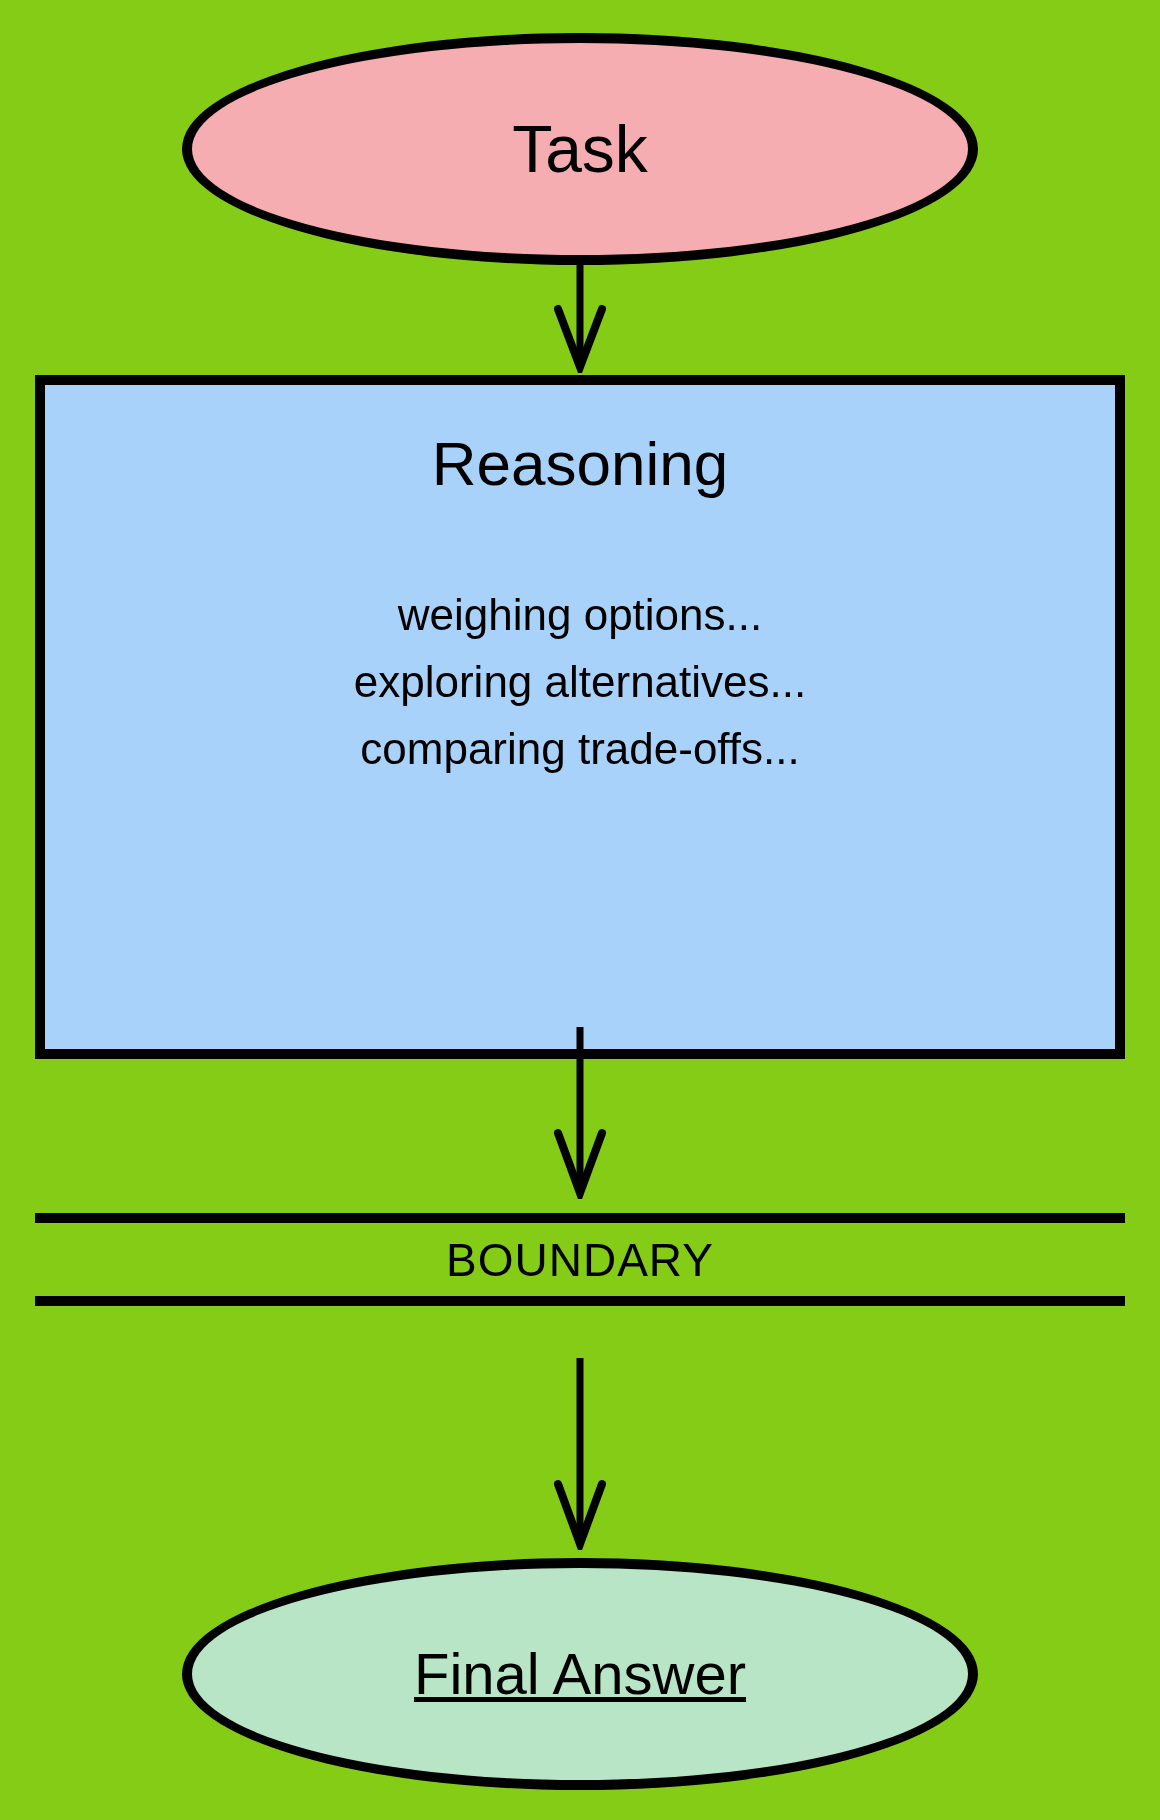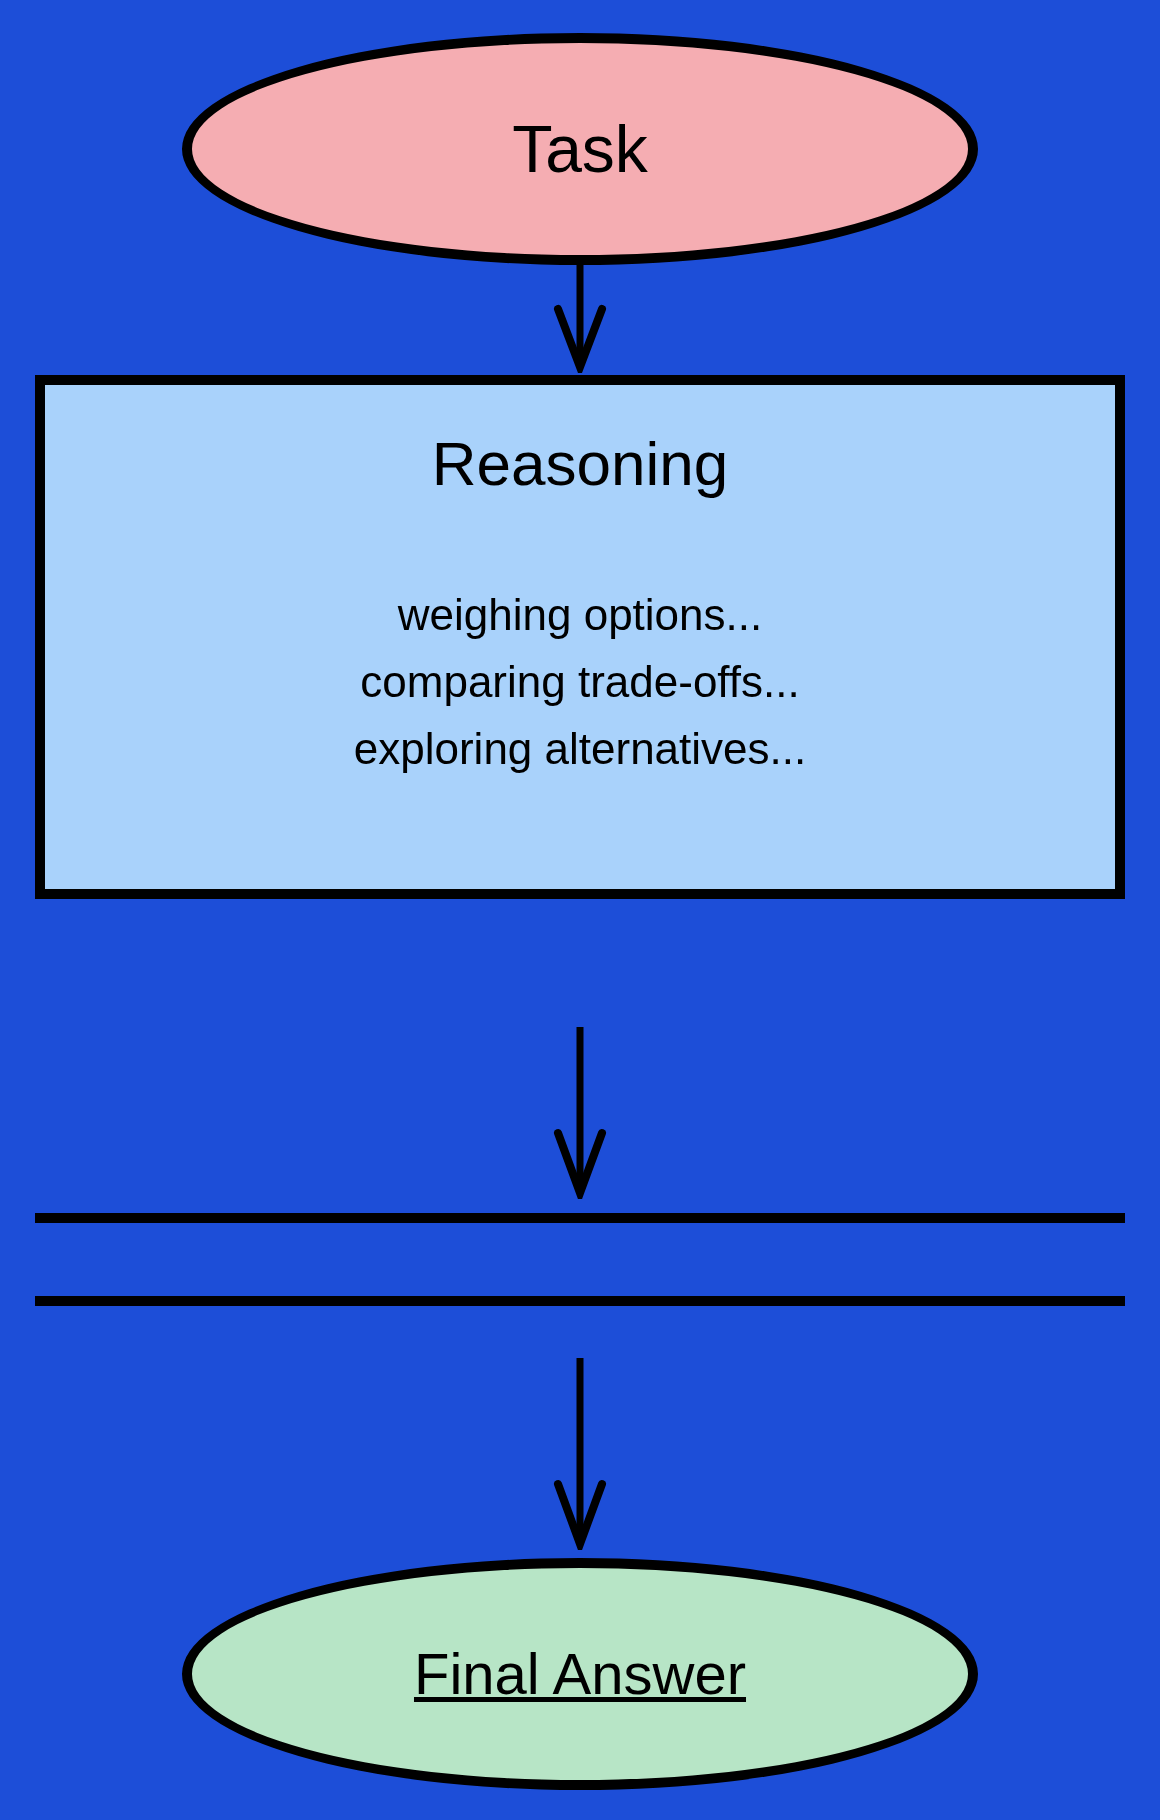--- a/index.html
+++ b/index.html
@@ -5,41 +5,41 @@
   * { margin: 0; padding: 0; box-sizing: border-box; }
   html, body { background: #ffffff; }
   body {
     font-family: "Liberation Sans", sans-serif;
     color: #000;
   }
   .canvas {
     position: relative;
     width: 1160px;
     height: 1820px;
-    background: #1d4ed8;
+    background: #84cc16;
     overflow: hidden;
   }
   .ellipse-node {
     position: absolute;
     border: 10px solid #000;
     border-radius: 50%;
     display: flex;
     align-items: center;
     justify-content: center;
     text-align: center;
   }
   .task-node   { left: 182px; top: 33px;   width: 796px; height: 232px; }
   .final-node  { left: 182px; top: 1558px; width: 796px; height: 232px; }
   .task-label  { font-size: 66px; line-height: 1; }
   .final-label { font-size: 58px; line-height: 1; text-decoration: underline; }
 
   .reasoning-node {
     position: absolute;
     left: 35px; top: 375px;
-    width: 1090px; height: 524px;
+    width: 1090px; height: 684px;
     border: 10px solid #000;
     text-align: center;
   }
   .reasoning-title {
     margin-top: 48px;
     font-size: 62px;
     line-height: 1;
   }
   .reasoning-lines {
     margin-top: 86px;
@@ -83,31 +83,32 @@
 
   <svg class="arrow arrow-1" width="60" height="110" viewBox="0 0 60 110">
     <line x1="30" y1="2" x2="30" y2="103" stroke="#000" stroke-width="7"></line>
     <polyline points="8,46 30,104 52,46" fill="none" stroke="#000" stroke-width="8" stroke-linecap="round" stroke-linejoin="miter"></polyline>
   </svg>
 
   <div class="reasoning-node" style="background-color: rgb(169, 210, 251);">
     <div class="reasoning-title">Reasoning</div>
     <div class="reasoning-lines">
       <div>weighing options...</div>
+      <div>exploring alternatives...</div>
       <div>comparing trade-offs...</div>
-      <div>exploring alternatives...</div>
     </div>
   </div>
 
   <svg class="arrow arrow-2" width="60" height="172" viewBox="0 0 60 172">
     <line x1="30" y1="0" x2="30" y2="165" stroke="#000" stroke-width="7"></line>
     <polyline points="8,106 30,166 52,106" fill="none" stroke="#000" stroke-width="8" stroke-linecap="round" stroke-linejoin="miter"></polyline>
   </svg>
 
   <div class="boundary-line boundary-line-top"></div>
+  <div class="boundary-label">BOUNDARY</div>
   <div class="boundary-line boundary-line-bottom"></div>
 
   <svg class="arrow arrow-3" width="60" height="194" viewBox="0 0 60 194">
     <line x1="30" y1="2" x2="30" y2="187" stroke="#000" stroke-width="7"></line>
     <polyline points="8,128 30,188 52,128" fill="none" stroke="#000" stroke-width="8" stroke-linecap="round" stroke-linejoin="miter"></polyline>
   </svg>
 
   <div class="ellipse-node final-node" style="background-color: rgb(183, 229, 198);">
     <span class="final-label">Final Answer</span>
   </div>

